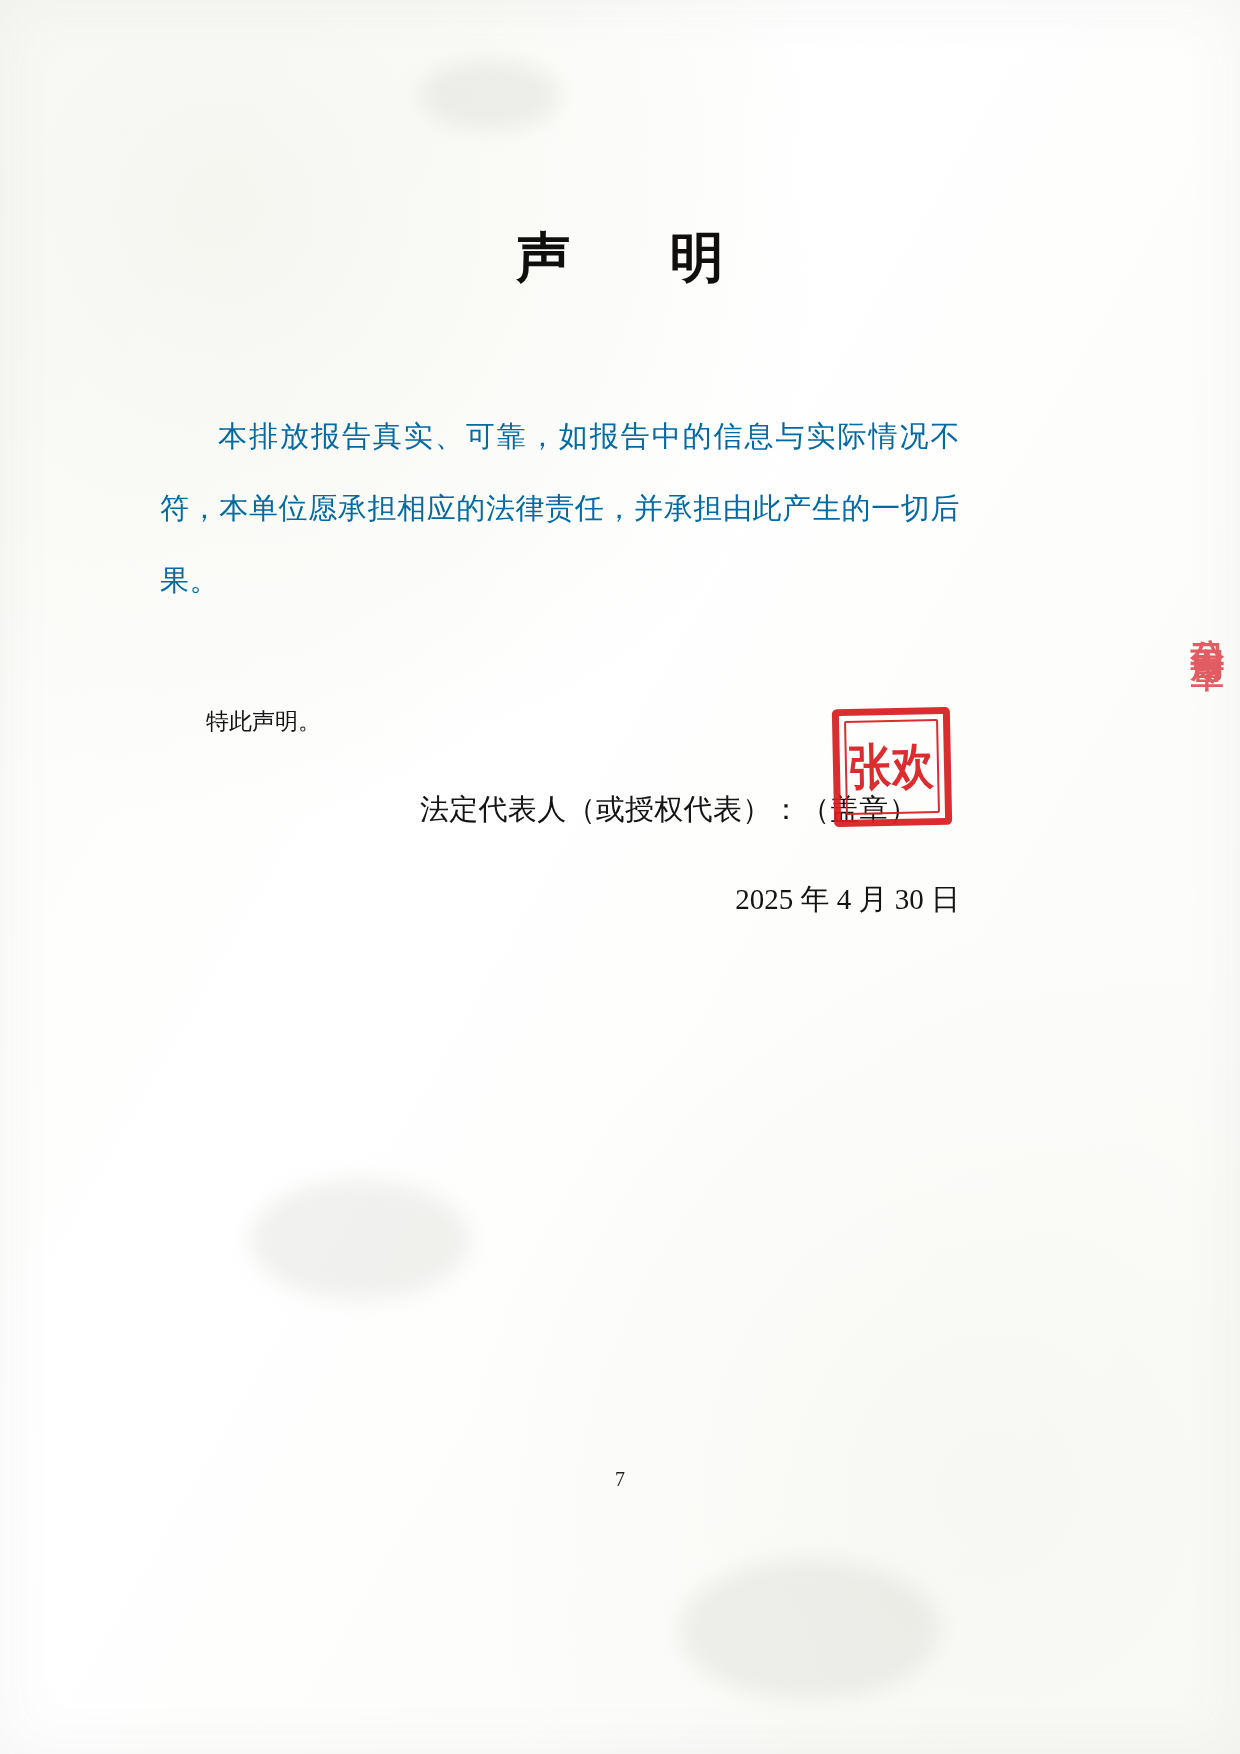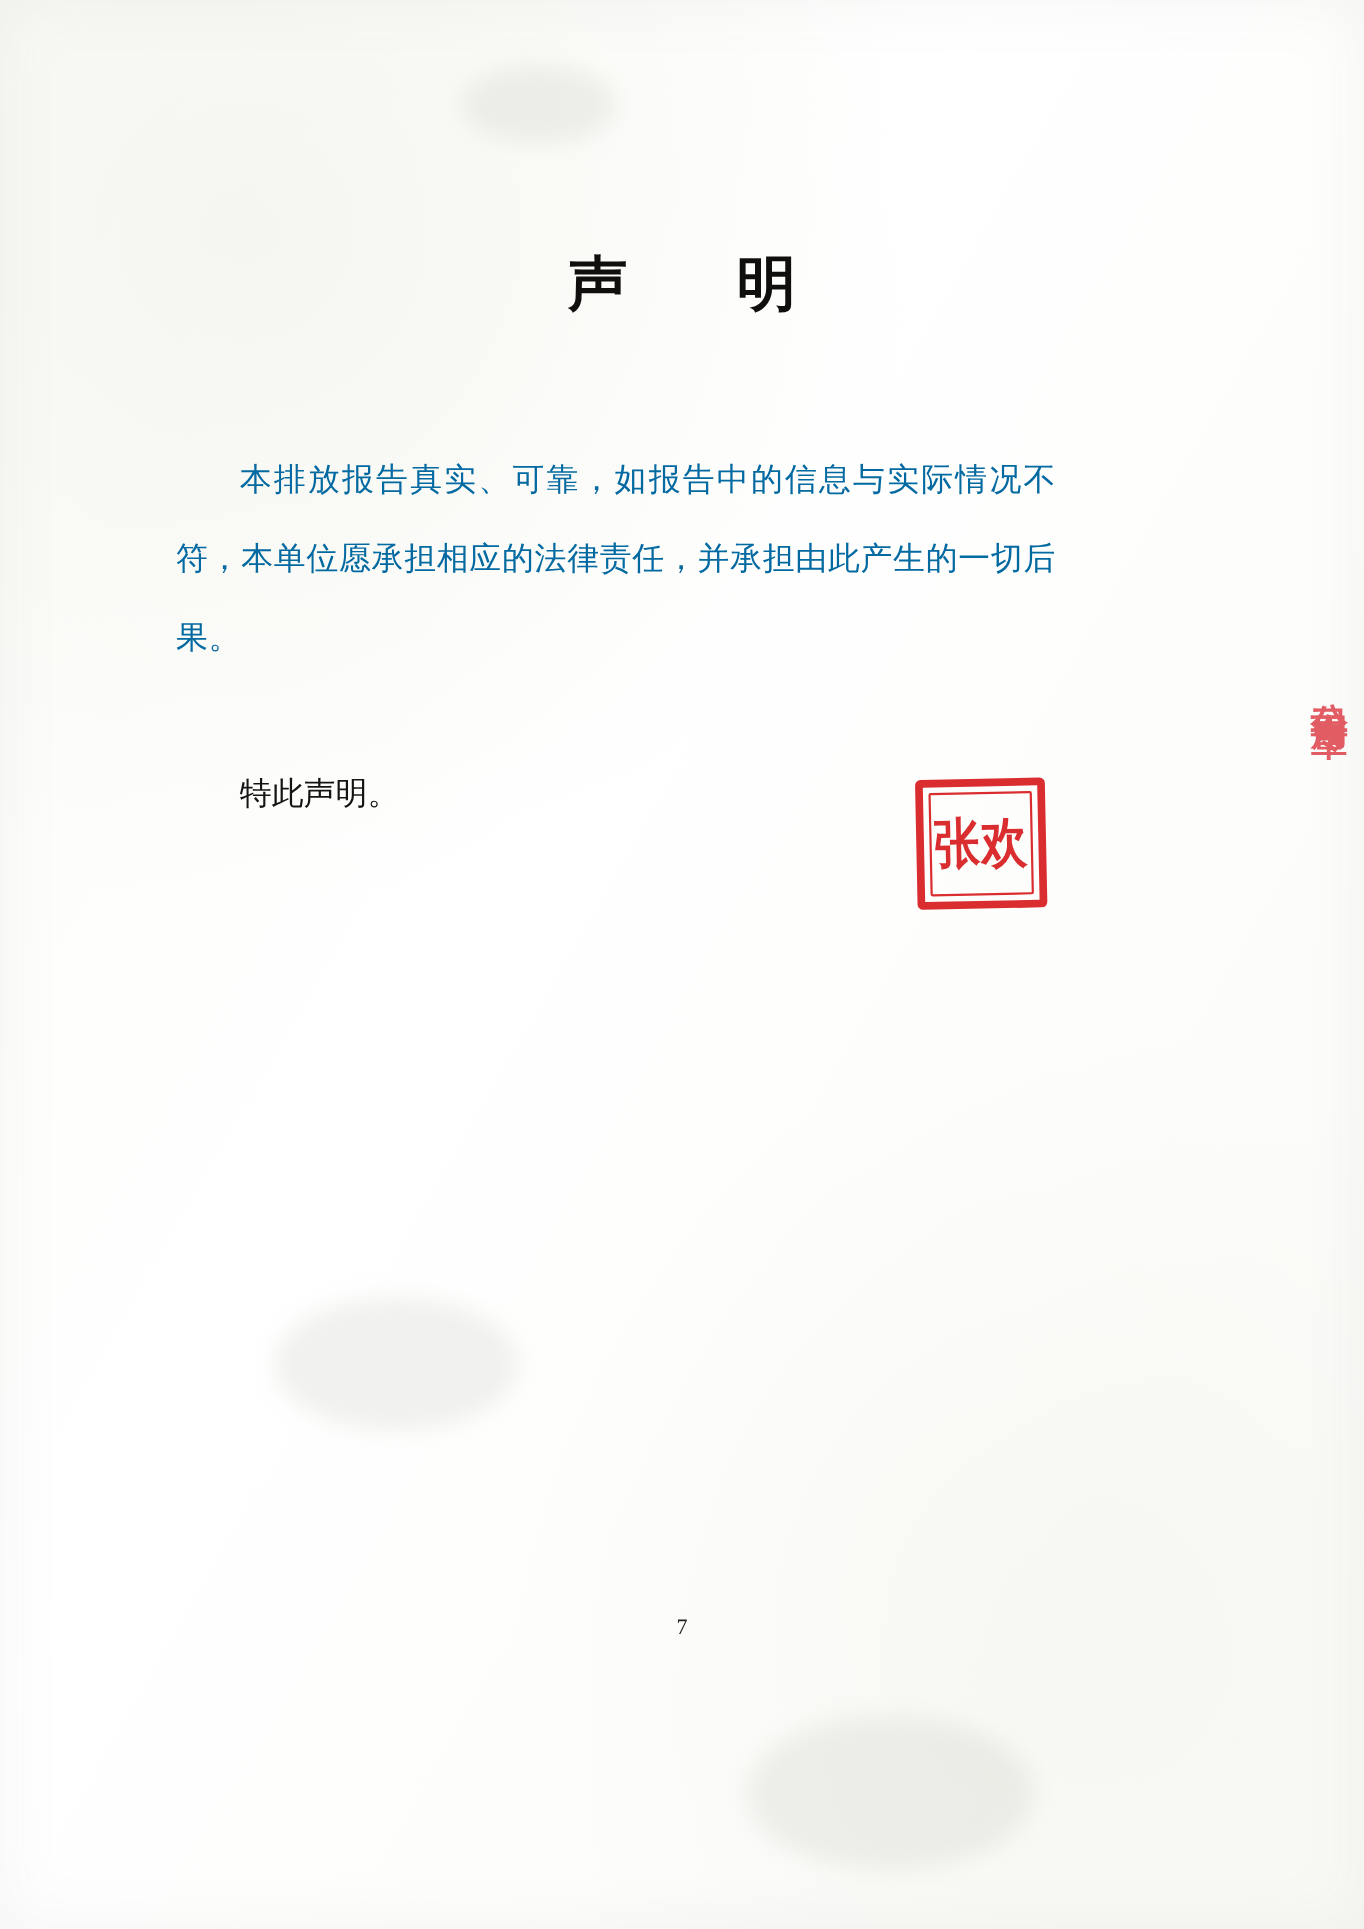--- a/index.html
+++ b/index.html
@@ -66,21 +66,21 @@
   }
   .indent {
     text-indent: 2em;
   }
 
   .closing {
     position: absolute;
     top: 698px;
     left: 160px;
     width: 800px;
-    font-size: 29px;
+    font-size: 23px;
     line-height: 48px;
     text-indent: 2em;
     color: #141414;
   }
 
   .signature-line {
     position: absolute;
     top: 790px;
     left: 420px;
     width: 540px;
@@ -186,25 +186,31 @@
   <div class="smudge" style="top:1560px;left:680px;width:260px;height:140px;"></div>
 
   <div class="doc-title">声　明</div>
 
   <div class="body-block">
     <p class="indent">本排放报告真实、可靠，如报告中的信息与实际情况不符，本单位愿承担相应的法律责任，并承担由此产生的一切后果。</p>
   </div>
 
   <div class="closing">特此声明。</div>
 
+  <div class="signature-line">
+    <span>法定代表人（或授权代表）：</span><span class="seal-hint">（盖章）</span>
+  </div>
 
   <div class="seal">
     <div class="seal-inner">
       <span>张欢</span>
     </div>
   </div>
 
   <div class="edge-stamp">公司专用章</div>
 
+  <div class="date-line">
+    <span>2025 年 4 月 30 日</span>
+  </div>
 
   <div class="page-number">7</div>
 
 </div>
 
 </body></html>

